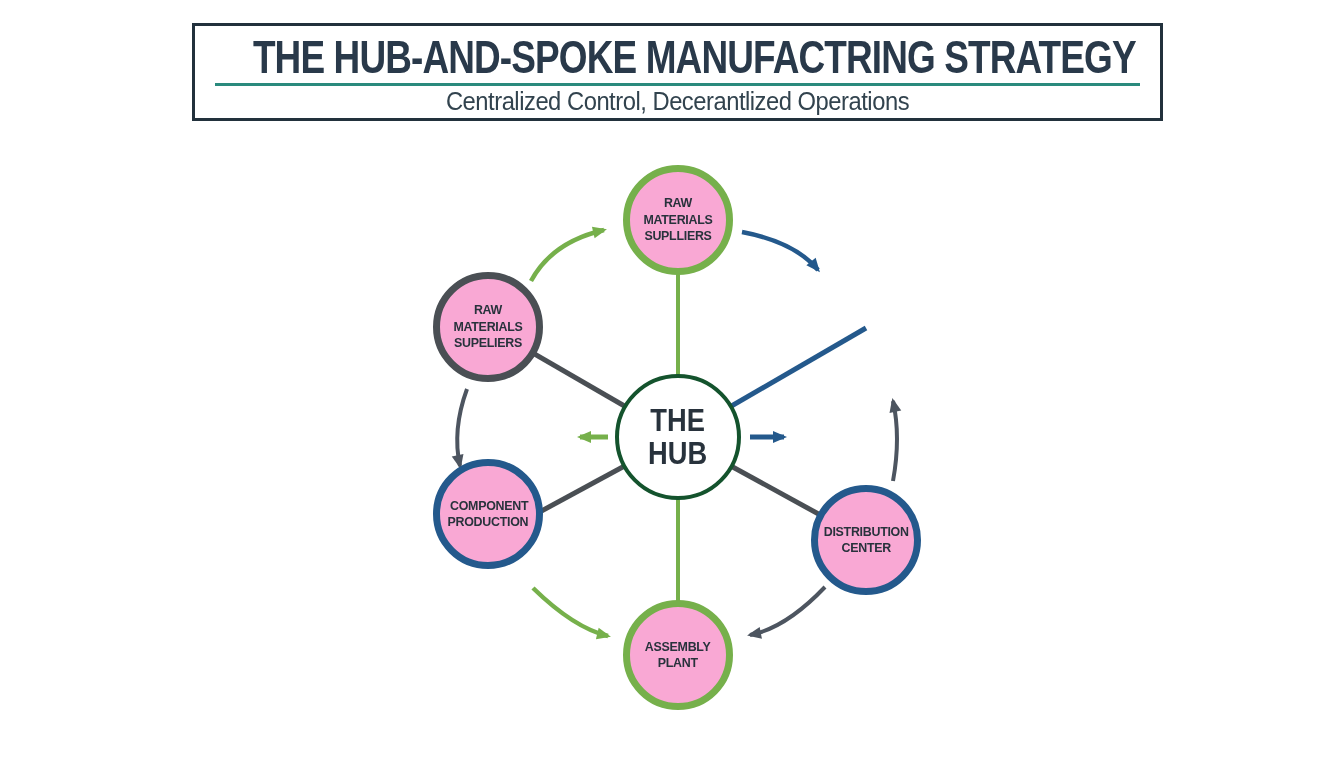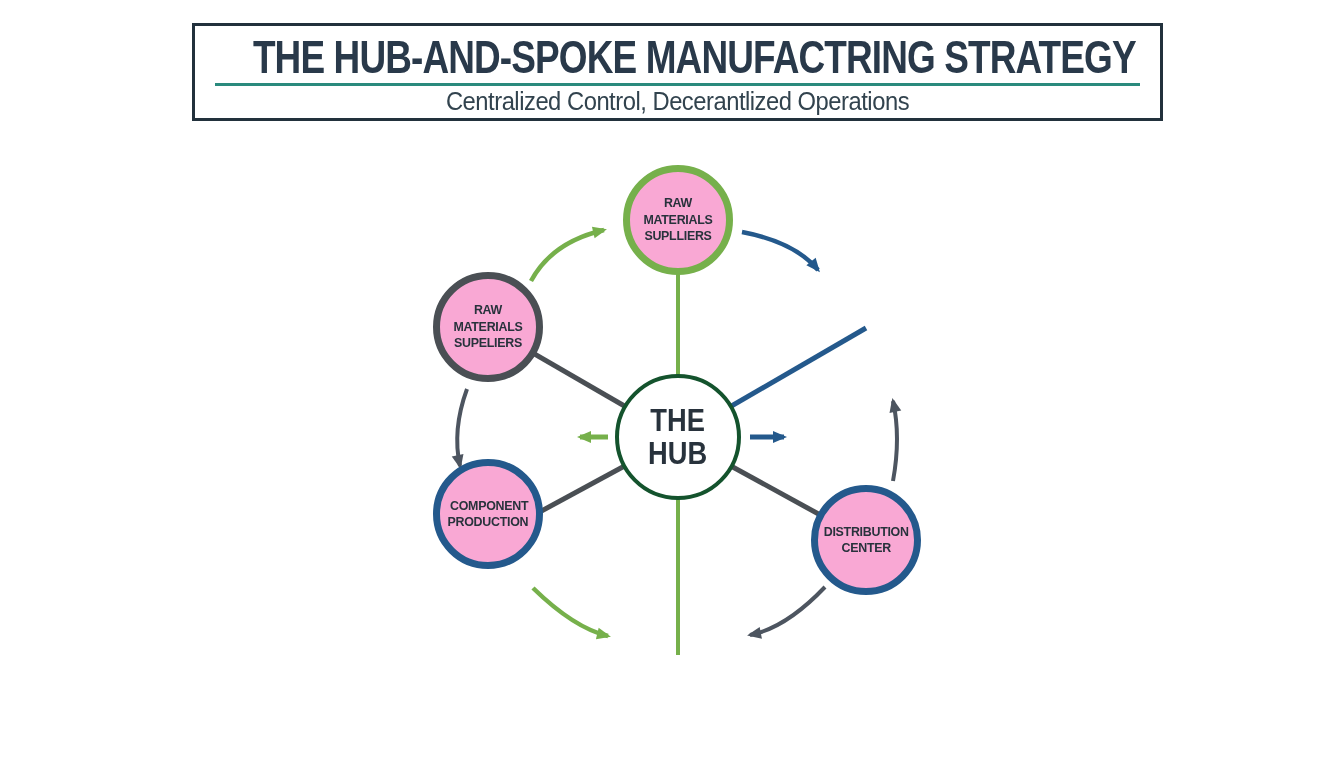--- a/index.html
+++ b/index.html
@@ -134,14 +134,20 @@
     </div>
   </div>
 
   <div class="node node-lower-right blue">
     <div class="node-label">
       <span>DISTRIBUTION</span>
       <span>CENTER</span>
     </div>
   </div>
 
+  <div class="node node-bottom green">
+    <div class="node-label">
+      <span>ASSEMBLY</span>
+      <span>PLANT</span>
+    </div>
+  </div>
 
 </div>
 
 </body></html>

